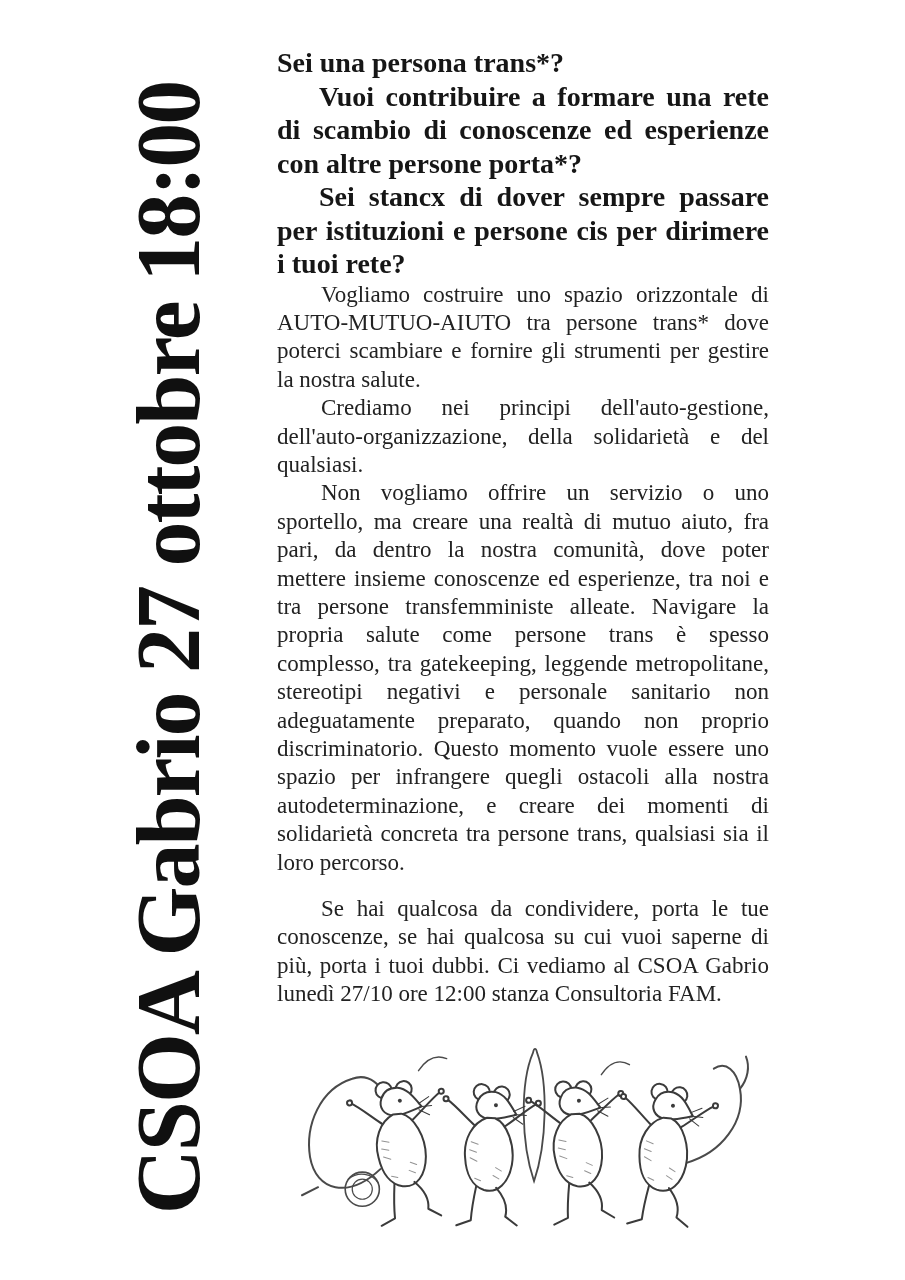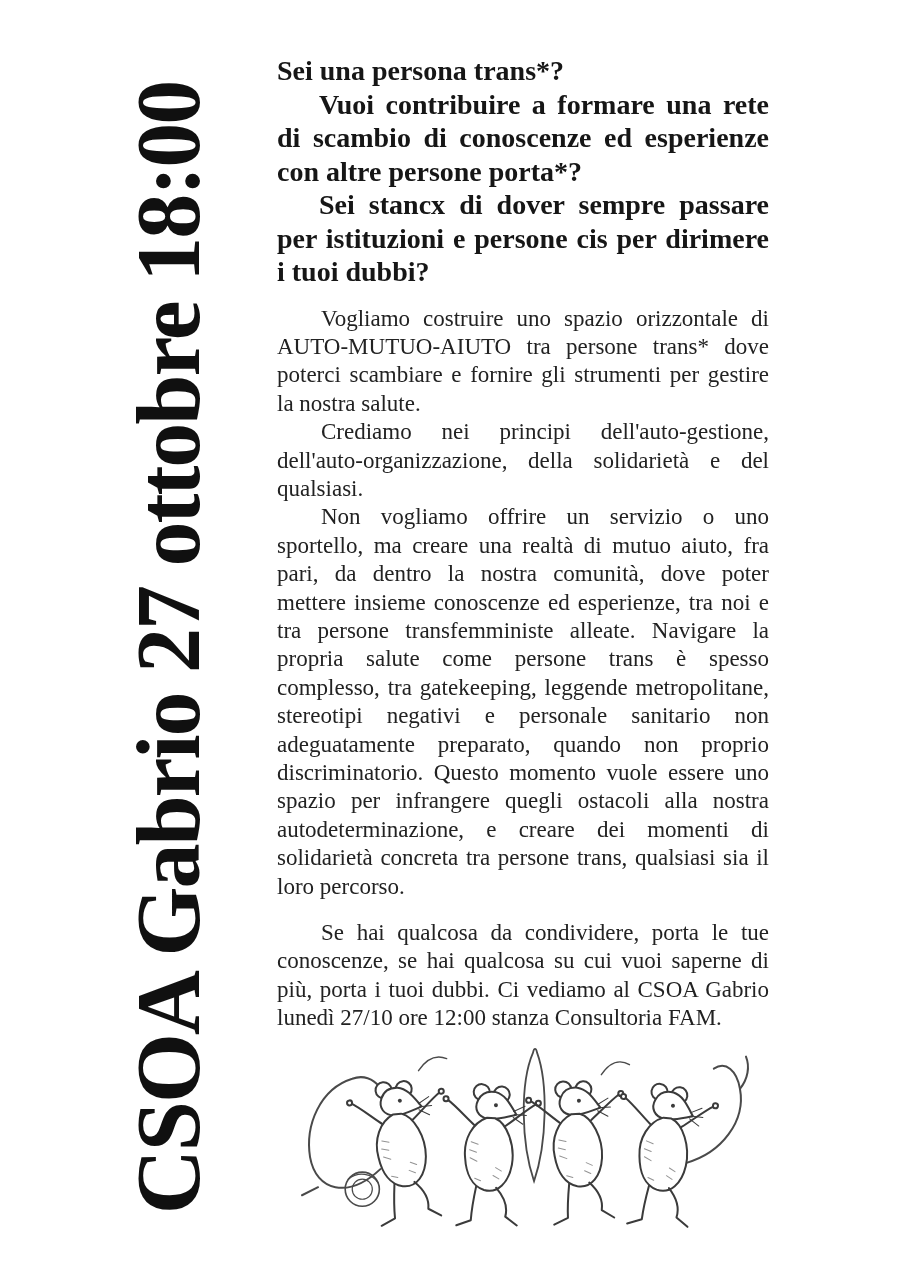--- a/index.html
+++ b/index.html
@@ -18,32 +18,32 @@
     position:absolute;left:168px;top:648px;
     transform:translate(-50%,-50%) rotate(-90deg);
     white-space:nowrap;
     font-family:"Liberation Serif", serif;
     font-weight:700;
     font-size:90px;
     letter-spacing:-2px;
     color:#101010;
   }
   
-  .content{position:absolute;left:277px;top:54px;width:492px;}
+  .content{position:absolute;left:277px;top:46px;width:492px;}
   .questions p{
     margin:0;
     font-family:"Liberation Serif", serif;
     font-weight:700;
     font-size:28px;
     line-height:33.5px;
     text-align:justify;
     color:#161616;
   }
   .questions p + p{text-indent:42px;}
-  .bodytext{margin-top:16px;}
+  .bodytext{}
   .bodytext p{
     margin:0;
     font-family:"Liberation Serif", serif;
     font-weight:400;
     font-size:23px;
     line-height:28.4px;
     text-align:justify;
     text-indent:44px;
     color:#222222;
   }
@@ -62,21 +62,21 @@
 
   <div class="banner">
     <span class="banner-text">CSOA Gabrio 27 ottobre 18:00</span>
   </div>
 
   <main class="content">
 
     <header class="questions">
       <p>Sei una persona trans*?</p>
       <p>Vuoi contribuire a formare una rete di scambio di conoscenze ed esperienze con altre persone porta*?</p>
-      <p>Sei stancx di dover sempre passare per istituzioni e persone cis per dirimere i tuoi dubbi?</p>
+      <p>Sei stancx di dover sempre passare per istituzioni e persone cis per dirimere i tuoi rete?</p>
     </header>
 
     <section class="bodytext">
       <p>Vogliamo costruire uno spazio orizzontale di AUTO-MUTUO-AIUTO tra persone trans* dove poterci scambiare e fornire gli strumenti per gestire la nostra salute.</p>
       <p>Crediamo nei principi dell'auto-gestione, dell'auto-organizzazione, della solidarietà e del qualsiasi.</p>
       <p>Non vogliamo offrire un servizio o uno sportello, ma creare una realtà di mutuo aiuto, fra pari, da dentro la nostra comunità, dove poter mettere insieme conoscenze ed esperienze, tra noi e tra persone transfemministe alleate. Navigare la propria salute come persone trans è spesso complesso, tra gatekeeping, leggende metropolitane, stereotipi negativi e personale sanitario non adeguatamente preparato, quando non proprio discriminatorio. Questo momento vuole essere uno spazio per infrangere quegli ostacoli alla nostra autodeterminazione, e creare dei momenti di solidarietà concreta tra persone trans, qualsiasi sia il loro percorso.</p>
       <p class="last">Se hai qualcosa da condividere, porta le tue conoscenze, se hai qualcosa su cui vuoi saperne di più, porta i tuoi dubbi. Ci vediamo al CSOA Gabrio lunedì 27/10 ore 12:00 stanza Consultoria FAM.</p>
     </section>
 
   </main>

